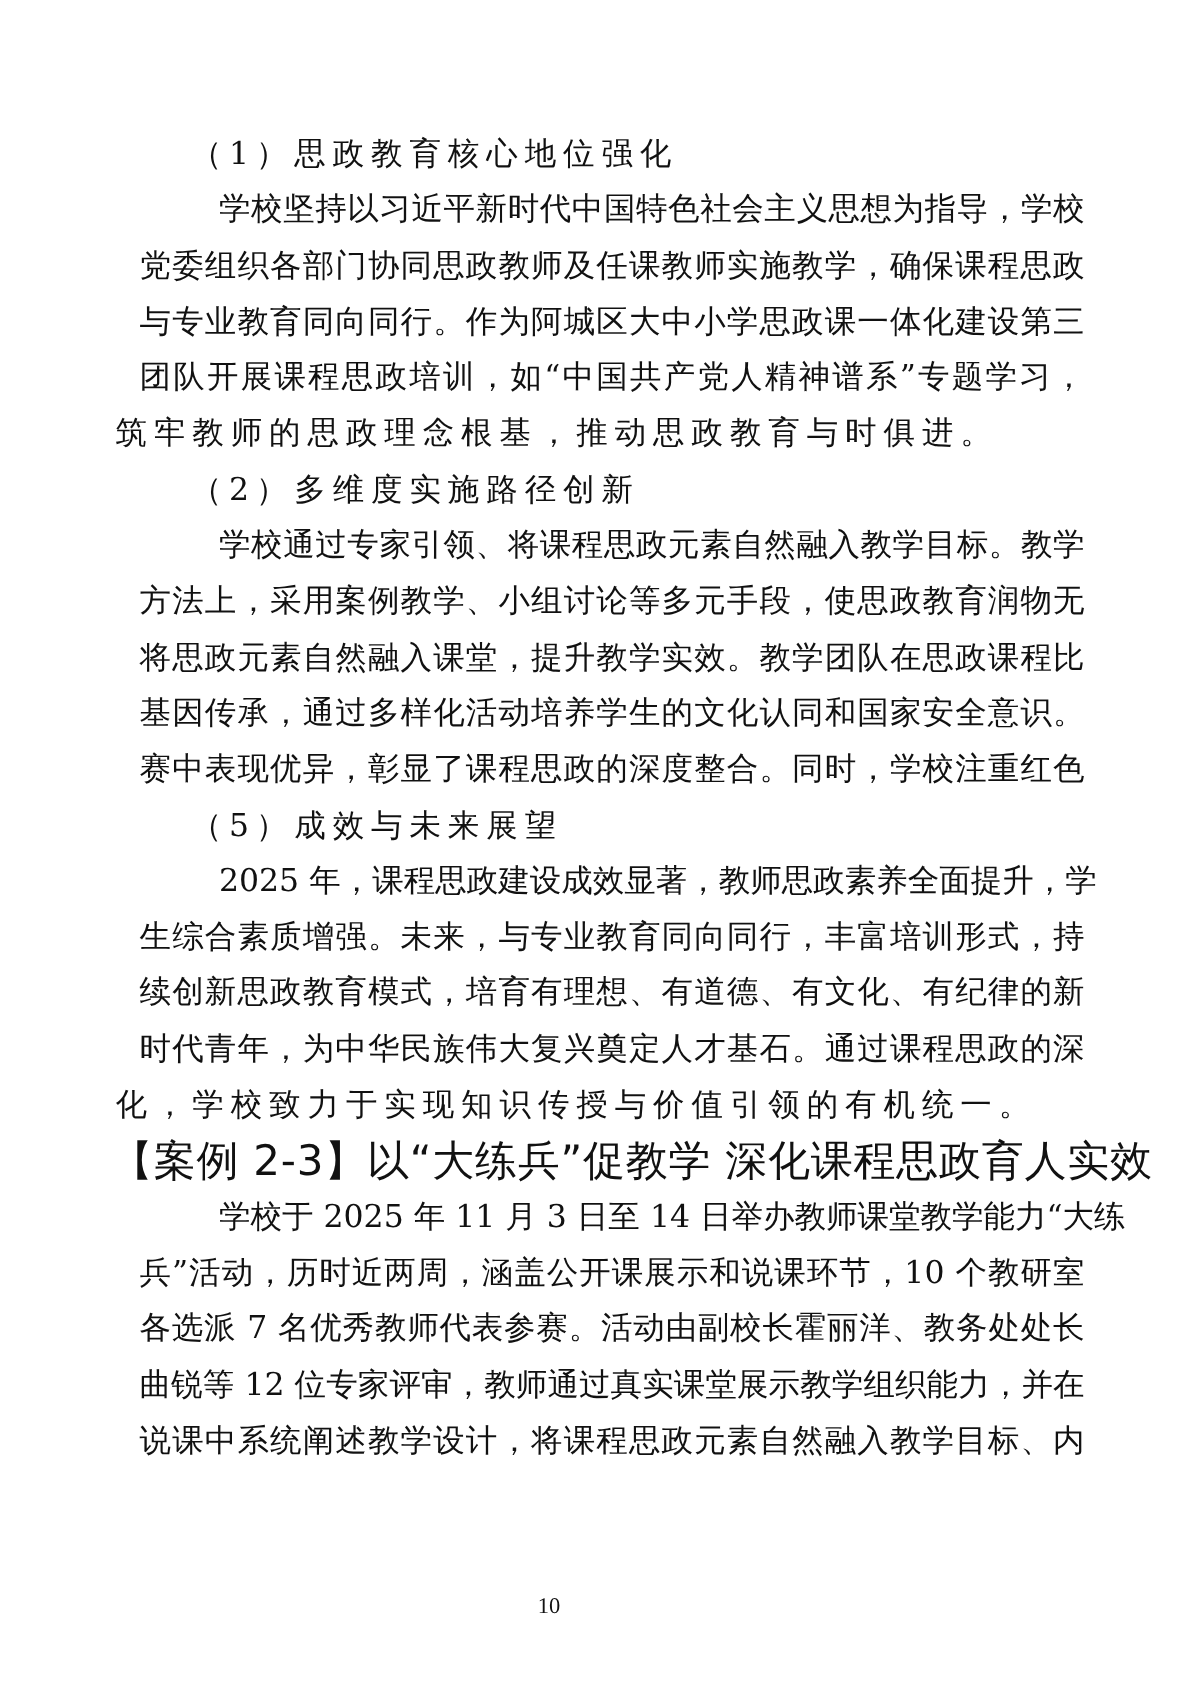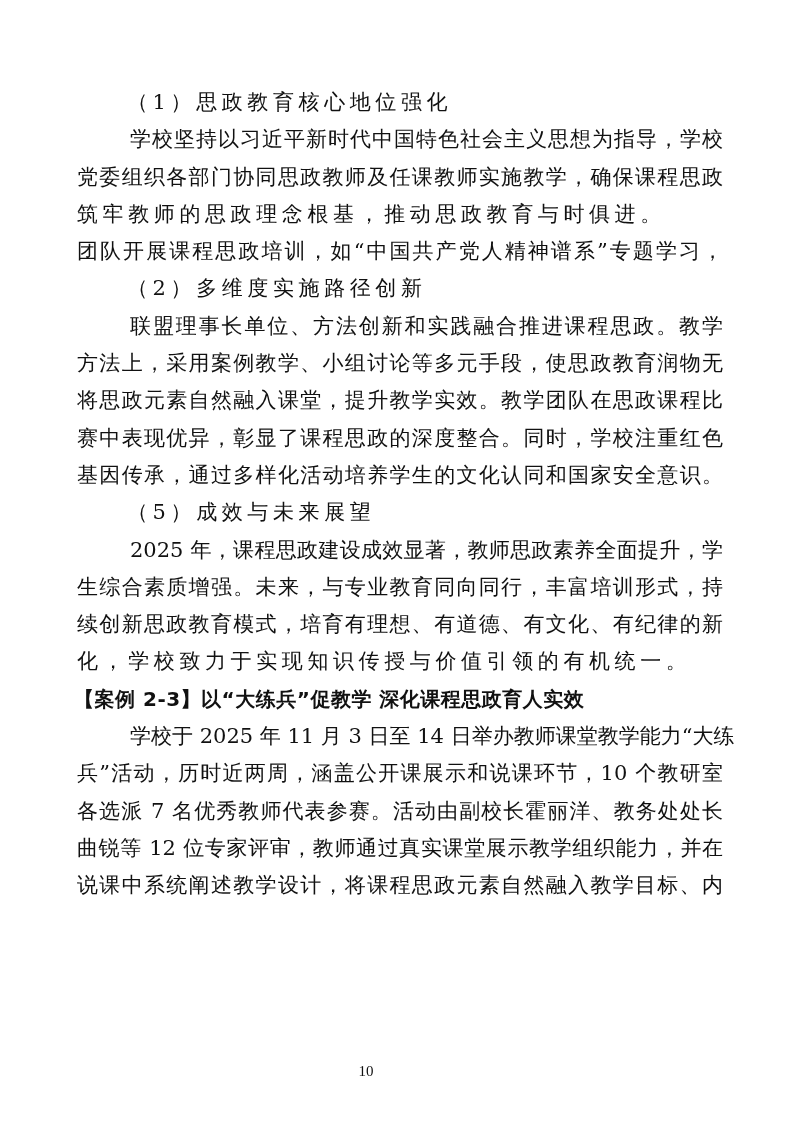--- a/index.html
+++ b/index.html
@@ -1,49 +1,51 @@
 <!DOCTYPE html>
 <html><head>
 <meta charset="utf-8">
 <style>
   html, body { margin:0; padding:0; background:#ffffff; }
   body { width:800px; height:1131px; position:relative; overflow:hidden;
          font-family: "DejaVu Serif", "Liberation Serif", serif; color:#111; }
   .page { position:absolute; left:77px; top:84px; width:646px; }
   .line { height:37.3px; line-height:37.3px; font-size:21px; white-space:nowrap;
           letter-spacing:4.6px; overflow:visible; }
-  .line.just { text-align:justify; text-align-last:justify; letter-spacing:0; }
+  .line.just { text-align:justify; text-align-last:justify; letter-spacing:0;margin-left:16px; }
   .indent { padding-left:53px; }
   .head { padding-left:50px; }
-  .case { font-weight:bold; letter-spacing:0.5px; font-family:"DejaVu Sans","Liberation Sans",sans-serif; font-size:20px; margin-left:-3px; }
+  .case { font-weight:normal; letter-spacing:0.5px; font-family:"DejaVu Sans","Liberation Sans",sans-serif; font-size:28px; margin-left:-3px; }
   .pagenum { position:absolute; left:0; width:732px; top:1063px; text-align:center;
              font-family:"Liberation Serif", serif; font-size:15px; }
 </style>
 </head>
 <body>
 
 <div class="page">
 
   <div class="line head">（1）思政教育核心地位强化</div>
   <div class="line just indent">学校坚持以习近平新时代中国特色社会主义思想为指导，学校</div>
   <div class="line just">党委组织各部门协同思政教师及任课教师实施教学，确保课程思政</div>
+  <div class="line just">与专业教育同向同行。作为阿城区大中小学思政课一体化建设第三</div>
+  <div class="line just">团队开展课程思政培训，如“中国共产党人精神谱系”专题学习，</div>
   <div class="line">筑牢教师的思政理念根基，推动思政教育与时俱进。</div>
-  <div class="line just">团队开展课程思政培训，如“中国共产党人精神谱系”专题学习，</div>
 
   <div class="line head">（2）多维度实施路径创新</div>
-  <div class="line just indent">联盟理事长单位、方法创新和实践融合推进课程思政。教学</div>
+  <div class="line just indent">学校通过专家引领、将课程思政元素自然融入教学目标。教学</div>
   <div class="line just">方法上，采用案例教学、小组讨论等多元手段，使思政教育润物无</div>
   <div class="line just">将思政元素自然融入课堂，提升教学实效。教学团队在思政课程比</div>
+  <div class="line just">基因传承，通过多样化活动培养学生的文化认同和国家安全意识。</div>
   <div class="line just">赛中表现优异，彰显了课程思政的深度整合。同时，学校注重红色</div>
-  <div class="line just">基因传承，通过多样化活动培养学生的文化认同和国家安全意识。</div>
 
   <div class="line head">（5）成效与未来展望</div>
   <div class="line just indent">2025 年，课程思政建设成效显著，教师思政素养全面提升，学</div>
   <div class="line just">生综合素质增强。未来，与专业教育同向同行，丰富培训形式，持</div>
   <div class="line just">续创新思政教育模式，培育有理想、有道德、有文化、有纪律的新</div>
+  <div class="line just">时代青年，为中华民族伟大复兴奠定人才基石。通过课程思政的深</div>
   <div class="line">化，学校致力于实现知识传授与价值引领的有机统一。</div>
 
   <div class="line case">【案例 2-3】以“大练兵”促教学 深化课程思政育人实效</div>
   <div class="line just indent">学校于 2025 年 11 月 3 日至 14 日举办教师课堂教学能力“大练</div>
   <div class="line just">兵”活动，历时近两周，涵盖公开课展示和说课环节，10 个教研室</div>
   <div class="line just">各选派 7 名优秀教师代表参赛。活动由副校长霍丽洋、教务处处长</div>
   <div class="line just">曲锐等 12 位专家评审，教师通过真实课堂展示教学组织能力，并在</div>
   <div class="line just">说课中系统阐述教学设计，将课程思政元素自然融入教学目标、内</div>
 </div>
 

